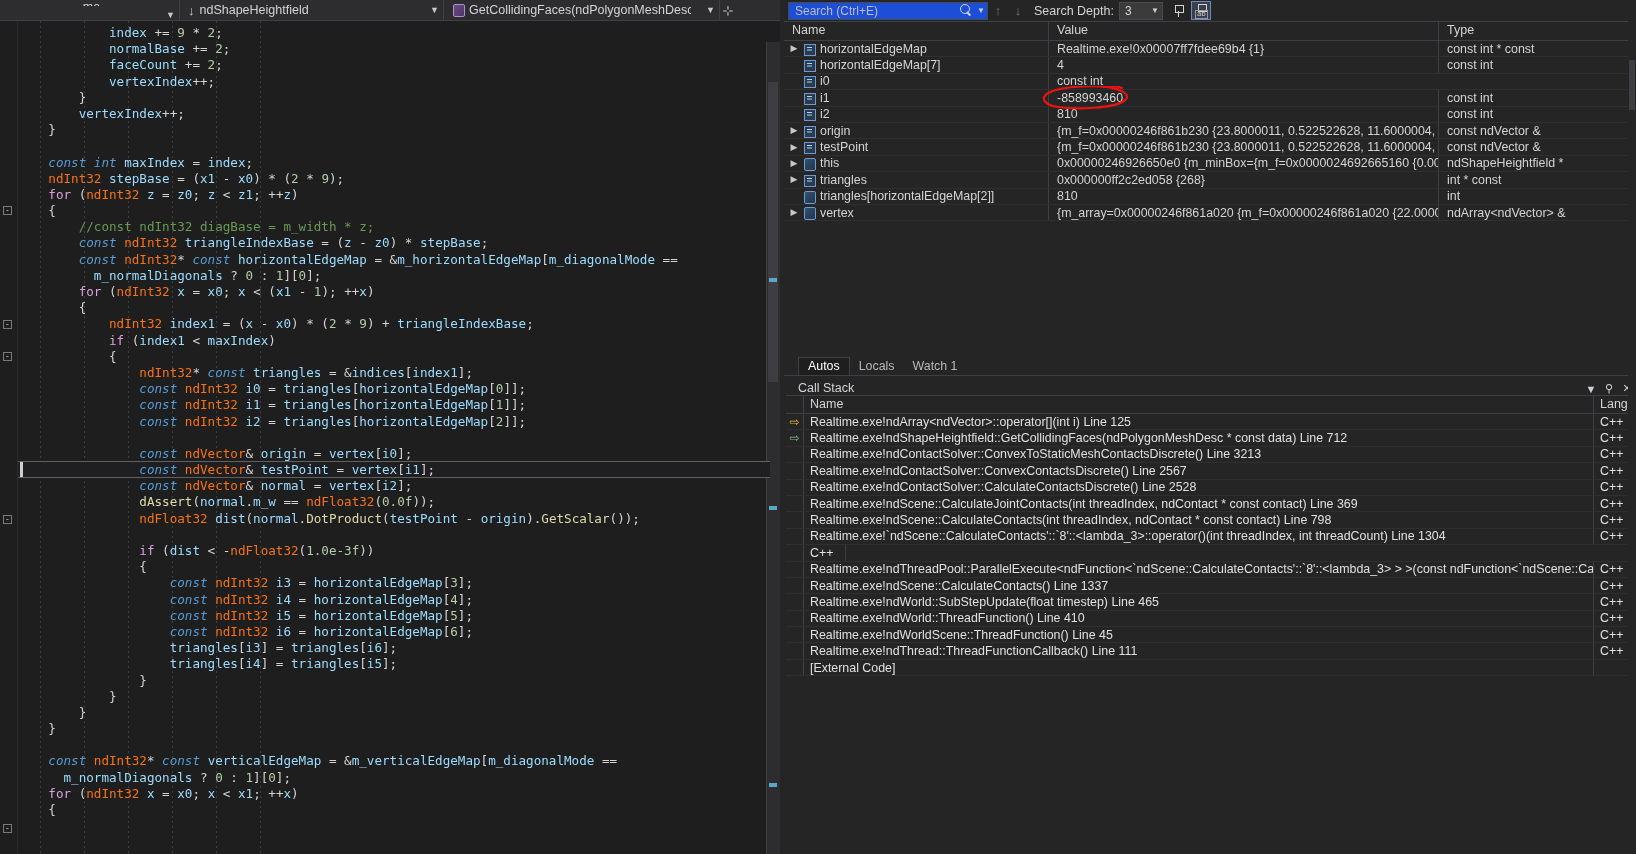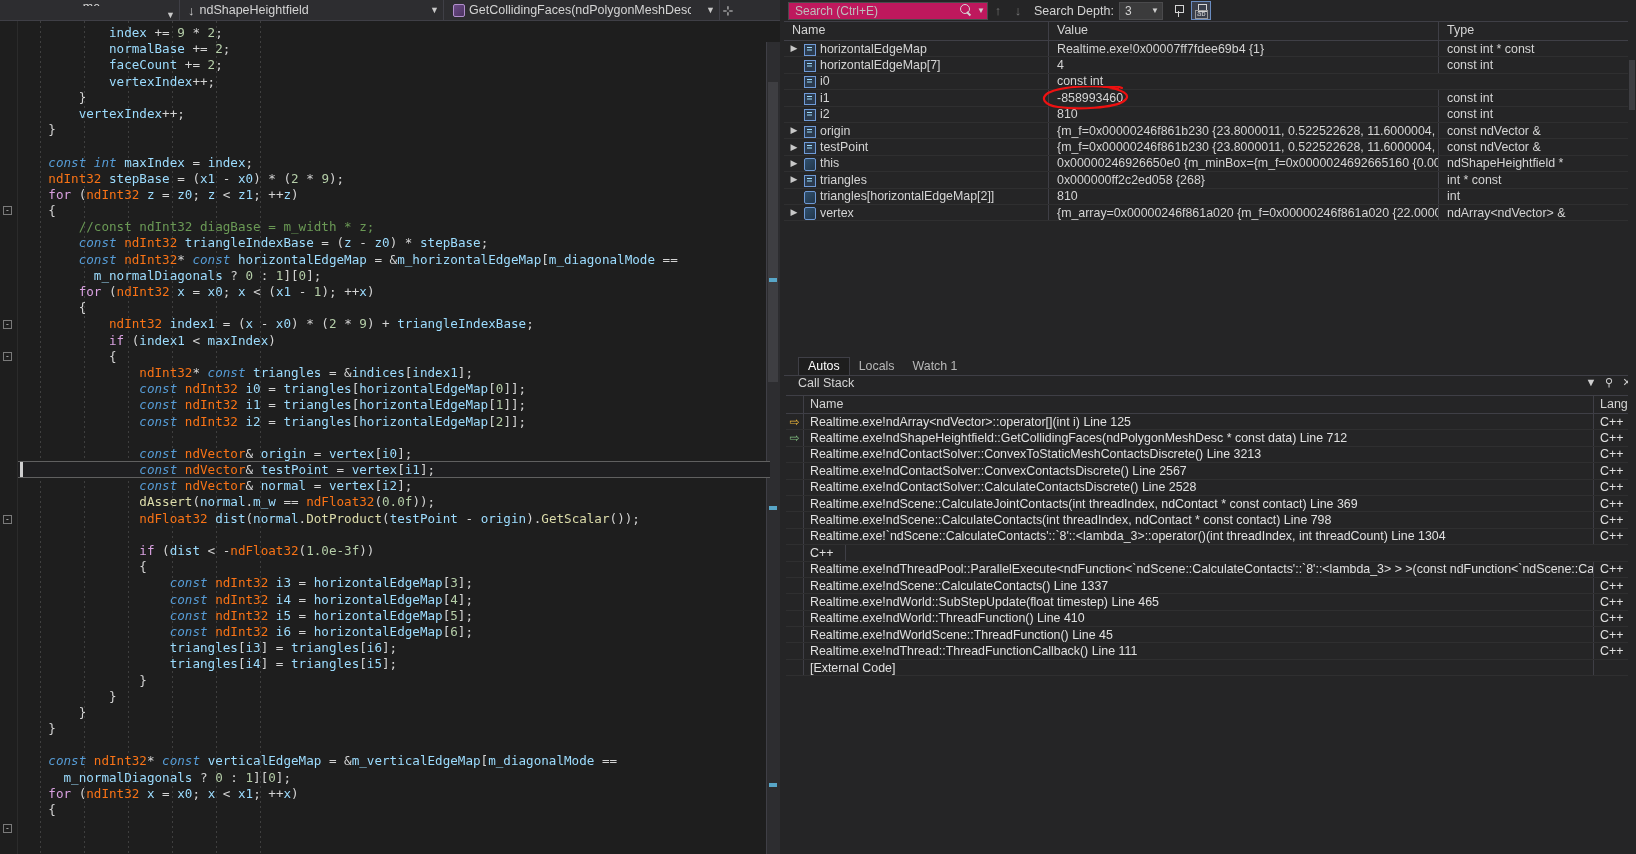--- a/index.html
+++ b/index.html
@@ -128,21 +128,21 @@
   }
 
   
   .watch-toolbar {
     height: 22px; flex:0 0 22px; background:#252526;
     display:flex; align-items:center; gap:0px;
     padding: 0 4px; border-bottom:1px solid #3f3f46;
     font-size:12.5px; color:#d4d4d4;
   }
   .search-box {
-    width: 200px; height:18px; background:#be185d; border:1px solid #4a4a4c;
+    width: 200px; height:18px; background:#1d4ed8; border:1px solid #4a4a4c;
     display:flex; align-items:center; padding:0 2px 0 6px;
     color:#bdbdbd; font-size:12px;
   }
   .search-box .sb-text { flex:1 1 auto; }
   .icon-magnifier {
     width:13px; height:13px; position:relative; flex:0 0 13px; margin-right:2px;
   }
   .icon-magnifier:before{
     content:""; position:absolute; left:0; top:0; width:8px; height:8px;
     border:1.6px solid #d4d4d4; border-radius:50%;
@@ -240,21 +240,21 @@
     display:flex; align-items:flex-end; gap:0;
     font-size:12.4px; padding-left:14px;
     border-bottom:1px solid #3f3f46;
   }
   .tab-strip .tab { padding:1px 9px 2px 9px; color:#b8b8b8; }
   .tab-strip .tab.active { background:#1e1e1e; color:#ffffff; border:1px solid #3f3f46; border-bottom:none; }
 
   
   .cs-panel { flex:0 0 478px; display:flex; flex-direction:column; background:#252526; }
   .cs-header {
-    height:19px; flex:0 0 19px; display:flex; align-items:flex-start;
+    height:19px; flex:0 0 19px; display:flex; align-items:flex-end;
     color:#d4d4d4; font-size:12.5px; padding-left:14px;
   }
   .cs-header .cs-title { flex:1 1 auto; }
   .cs-header .hdr-btn { width:18px; text-align:center; color:#cfcfcf; font-size:11px; }
   .cs-grid { flex:1 1 auto; display:flex; flex-direction:column; margin-left:2px; }
   .cs-head-row {
     display:flex; height:19px; flex:0 0 19px; font-size:12.5px; color:#d4d4d4;
     border-top:1px solid #3f3f46; border-bottom:1px solid #3f3f46; background:#252526;
   }
   .cs-head-row div { padding:1px 0 0 6px; border-right:1px solid #3f3f46; }

